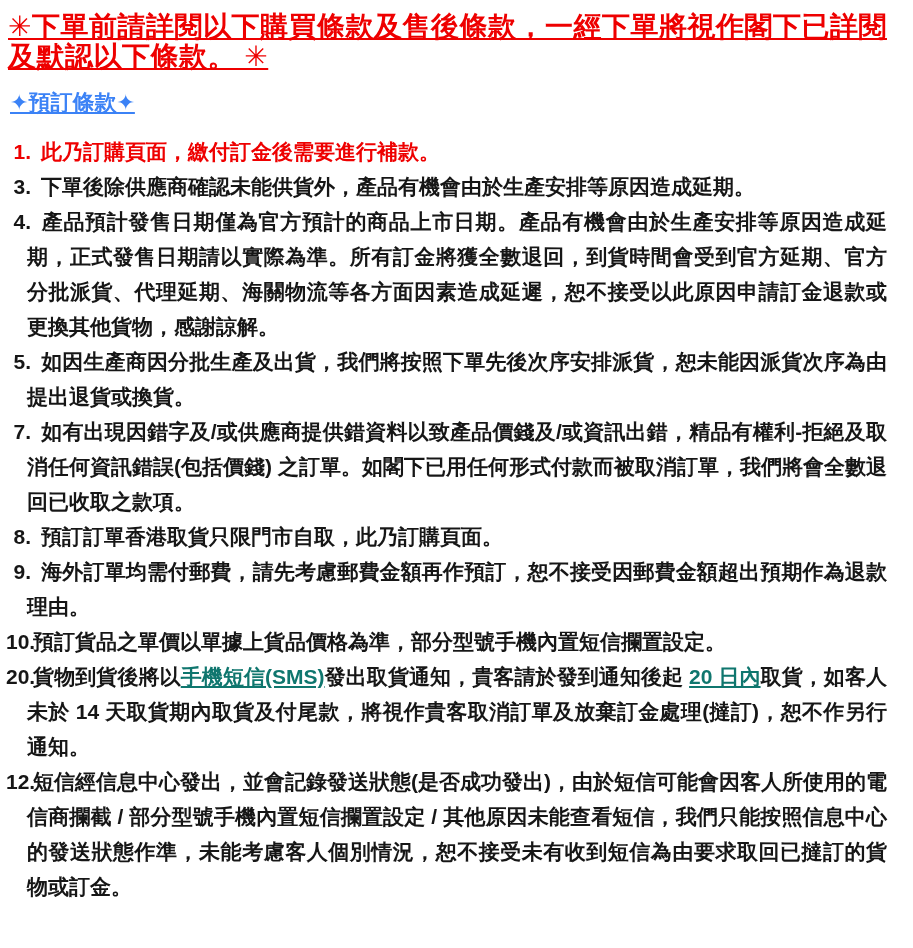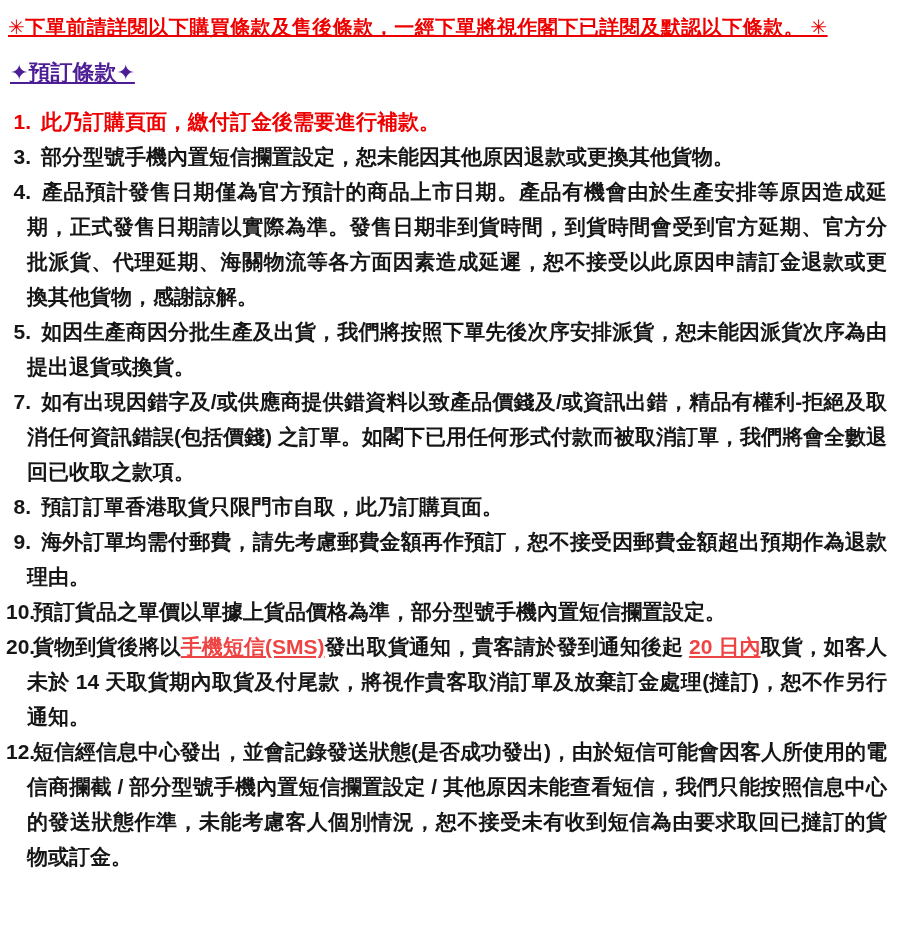--- a/index.html
+++ b/index.html
@@ -5,51 +5,51 @@
   html,body{margin:0;padding:0;}
   body{
     width:913px;height:948px;overflow:hidden;background:#ffffff;
     font-family:"Liberation Sans","DejaVu Sans",sans-serif;
     font-weight:bold;color:#161616;box-sizing:border-box;
     padding:12px 26px 10px 6px;
   }
   .doc{width:100%;}
   .header{
     color:#ee0000;text-decoration:underline;
-    font-size:20px;line-height:30px;margin:0 0 16px 2px;
+    font-size:28px;line-height:30px;margin:0 0 16px 2px;
     letter-spacing:0.5px;
   }
   .title{
-    color:#4c1d95;text-decoration:underline;
+    color:#3b82f6;text-decoration:underline;
     font-size:22px;line-height:30px;margin:0 0 16px 4px;
   }
   .terms{font-size:21px;line-height:35px;}
   .term{
     padding-left:21px;text-align:justify;
   }
   .term-num{
     display:inline-block;width:25px;margin-left:-21px;margin-right:10px;
     text-align:right;white-space:nowrap;
   }
   .term-num.wide{margin-right:2px;}
   .term.red{color:#ee0000;}
-  .red-underline{color:#ef4444;text-decoration:underline;}
+  .red-underline{color:#0f766e;text-decoration:underline;}
 </style>
 </head>
 <body>
 
 <div class="doc">
   <div class="header">✳下單前請詳閱以下購買條款及售後條款，一經下單將視作閣下已詳閱及默認以下條款。 ✳</div>
 
   <div class="title">✦預訂條款✦</div>
 
   <div class="terms" id="terms-list">
       <div class="term red"><span class="term-num">1.</span><span class="term-text">此乃訂購頁面，繳付訂金後需要進行補款。</span></div>
-      <div class="term"><span class="term-num">3.</span><span class="term-text">部分型號手機內置短信攔置設定，恕未能因其他原因退款或更換其他貨物。</span></div>
-      <div class="term"><span class="term-num">4.</span><span class="term-text">產品預計發售日期僅為官方預計的商品上市日期。產品有機會由於生產安排等原因造成延期，正式發售日期請以實際為準。發售日期非到貨時間，到貨時間會受到官方延期、官方分批派貨、代理延期、海關物流等各方面因素造成延遲，恕不接受以此原因申請訂金退款或更換其他貨物，感謝諒解。</span></div>
+      <div class="term"><span class="term-num">3.</span><span class="term-text">下單後除供應商確認未能供貨外，產品有機會由於生產安排等原因造成延期。</span></div>
+      <div class="term"><span class="term-num">4.</span><span class="term-text">產品預計發售日期僅為官方預計的商品上市日期。產品有機會由於生產安排等原因造成延期，正式發售日期請以實際為準。所有訂金將獲全數退回，到貨時間會受到官方延期、官方分批派貨、代理延期、海關物流等各方面因素造成延遲，恕不接受以此原因申請訂金退款或更換其他貨物，感謝諒解。</span></div>
       <div class="term"><span class="term-num">5.</span><span class="term-text">如因生產商因分批生產及出貨，我們將按照下單先後次序安排派貨，恕未能因派貨次序為由提出退貨或換貨。</span></div>
       <div class="term"><span class="term-num">7.</span><span class="term-text">如有出現因錯字及/或供應商提供錯資料以致產品價錢及/或資訊出錯，精品有權利-拒絕及取消任何資訊錯誤(包括價錢) 之訂單。如閣下已用任何形式付款而被取消訂單，我們將會全數退回已收取之款項。</span></div>
       <div class="term"><span class="term-num">8.</span><span class="term-text">預訂訂單香港取貨只限門市自取，此乃訂購頁面。</span></div>
       <div class="term"><span class="term-num">9.</span><span class="term-text">海外訂單均需付郵費，請先考慮郵費金額再作預訂，恕不接受因郵費金額超出預期作為退款理由。</span></div>
       <div class="term"><span class="term-num wide">10.</span><span class="term-text">預訂貨品之單價以單據上貨品價格為準，部分型號手機內置短信攔置設定。</span></div>
       <div class="term"><span class="term-num wide">20.</span><span class="term-text">貨物到貨後將以<span class="red-underline">手機短信(SMS)</span>發出取貨通知，貴客請於發到通知後起 <span class="red-underline">20 日內</span>取貨，如客人未於 14 天取貨期內取貨及付尾款，將視作貴客取消訂單及放棄訂金處理(撻訂)，恕不作另行通知。</span></div>
       <div class="term"><span class="term-num wide">12.</span><span class="term-text">短信經信息中心發出，並會記錄發送狀態(是否成功發出)，由於短信可能會因客人所使用的電信商攔截 / 部分型號手機內置短信攔置設定 / 其他原因未能查看短信，我們只能按照信息中心的發送狀態作準，未能考慮客人個別情況，恕不接受未有收到短信為由要求取回已撻訂的貨物或訂金。</span></div>
     </div>
 </div>
 

